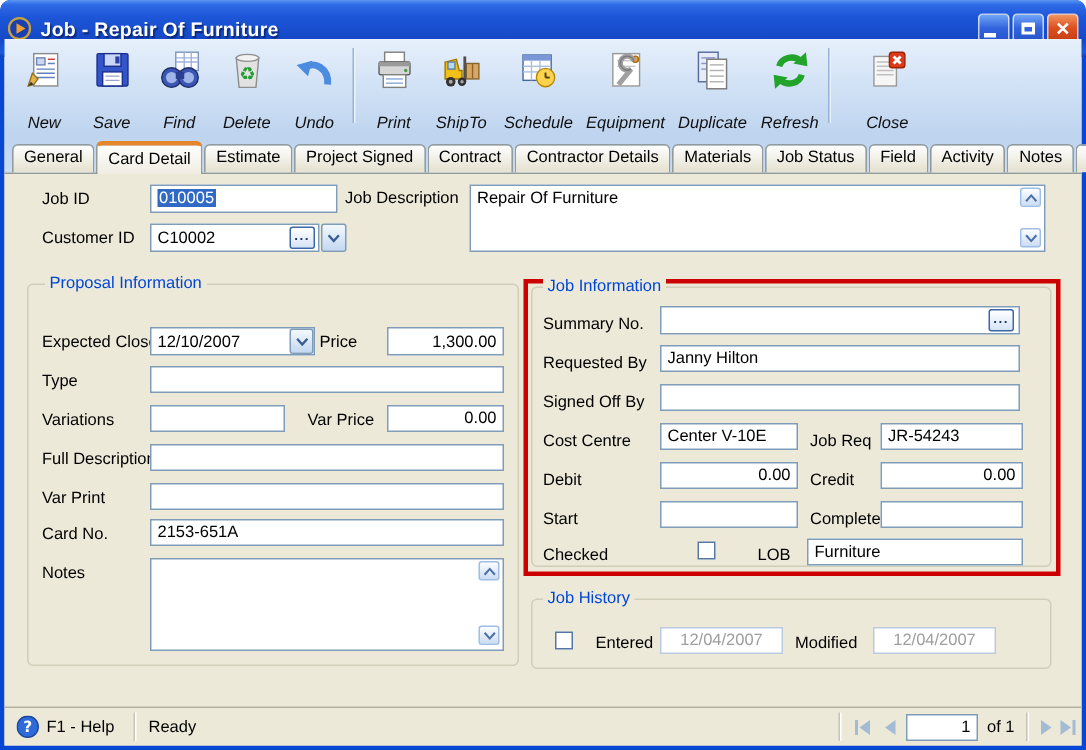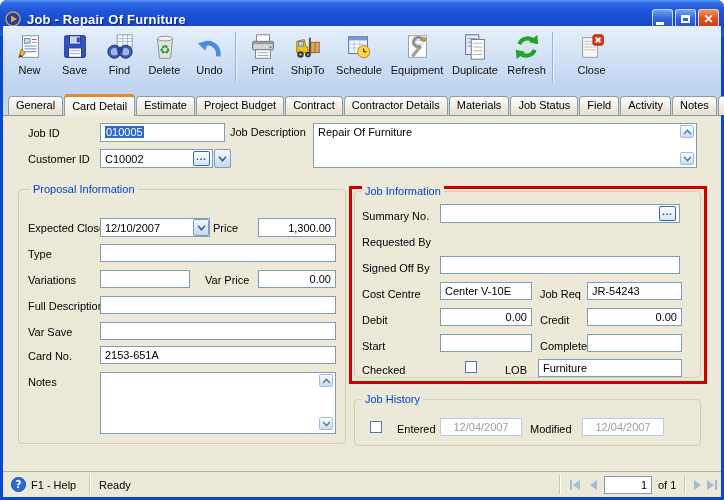--- a/index.html
+++ b/index.html
@@ -24,21 +24,21 @@
   .wbtn.red{background:linear-gradient(180deg,#F0955E 0%,#DD4F21 45%,#C23A10 100%);}
   .glyph-min{width:8px;height:3px;background:#fff;margin-top:9px;margin-right:6px;}
   .glyph-max{width:9px;height:8px;border:2px solid #fff;border-top-width:3px;}
   .glyph-x{color:#fff;font-weight:bold;font-size:12px;line-height:12px;}
   
   .toolbar{position:absolute;left:3px;top:26px;width:718px;height:64px;
     background:linear-gradient(180deg,#E7F0FB 0%,#D3E3F6 45%,#BED4EF 100%);
     display:flex;align-items:flex-start;padding:3px 0 0 4px;}
   .tbtn{width:45px;display:flex;flex-direction:column;align-items:center;padding-top:2px;cursor:default;}
   .tbtn .ticon{width:32px;height:32px;display:flex;align-items:center;justify-content:center;}
-  .tbtn .tlabel{margin-top:1px;white-space:nowrap;color:#111;}
+  .tbtn .tlabel{margin-top:13px;white-space:nowrap;color:#111;font-style:italic;}
   .tbtn.wide{width:58px;}
   .tsep{width:0;height:50px;margin:3px 3px 0 3px;border-left:1px solid #96B4D8;border-right:1px solid #EAF3FC;}
   .tbtn.close-gap{margin-left:12px;}
   
   .tabstrip{position:absolute;left:3px;top:90px;width:718px;height:25px;
     background:linear-gradient(180deg,#BED4EF 0%,#C9DCF3 100%);}
   .tabs{position:absolute;left:8px;top:94px;display:flex;align-items:flex-end;z-index:3;}
   .tab{height:19px;padding:2px 7px 0 7px;margin-right:1px;background:linear-gradient(180deg,#FEFEFE 0%,#E8E4D5 85%);
     border:1px solid #919B9C;border-bottom:none;border-radius:4px 4px 0 0;white-space:nowrap;cursor:default;}
   .tab.active{height:22px;padding-top:3px;background:linear-gradient(180deg,#FDFDFB 0%,#F0EDE2 100%);
@@ -278,21 +278,21 @@
       </span>
       <span class="tlabel">Close</span>
     </div>
   </div>
 
   <div class="tabstrip"></div>
   <div class="tabs">
     <div class="tab">General</div>
     <div class="tab active">Card Detail</div>
     <div class="tab">Estimate</div>
-    <div class="tab">Project Budget</div>
+    <div class="tab">Project Signed</div>
     <div class="tab">Contract</div>
     <div class="tab">Contractor Details</div>
     <div class="tab">Materials</div>
     <div class="tab">Job Status</div>
     <div class="tab">Field</div>
     <div class="tab">Activity</div>
     <div class="tab">Notes</div>
     <div class="tab">Hours</div>
   </div>
 
@@ -344,21 +344,21 @@
   <input class="txt" style="left: 100px; top: 244px; width: 236px;" value="">
 
   <span class="lbl" style="left:28px;top:274px">Variations</span>
   <input class="txt" style="left: 100px; top: 270px; width: 90px;" value="">
   <span class="lbl" style="left:205px;top:274px">Var Price</span>
   <input class="txt num" style="left: 258px; top: 270px; width: 78px;" value="0.00">
 
   <span class="lbl" style="left:28px;top:300px">Full Description</span>
   <input class="txt" style="left: 100px; top: 296px; width: 236px;" value="">
 
-  <span class="lbl" style="left:28px;top:326px">Var Save</span>
+  <span class="lbl" style="left:28px;top:326px">Var Print</span>
   <input class="txt" style="left: 100px; top: 322px; width: 236px;" value="">
 
   <span class="lbl" style="left:28px;top:350px">Card No.</span>
   <input class="txt" style="left: 100px; top: 346px; width: 236px;" value="2153-651A">
 
   <span class="lbl" style="left:28px;top:376px">Notes</span>
   <div class="txtdiv" style="left:100px;top:372px;width:236px;height:62px">
     <span></span>
   </div>
   <div class="sarr" style="left:319px;top:374px">
@@ -374,20 +374,21 @@
 
   <div class="redbox" style="left:349px;top:186px;width:358px;height:198px"></div>
   <div class="grp" style="left:354px;top:191px;width:347px;height:187px"></div>
   <span class="grp-cap" style="left:362px;top:185px">Job Information</span>
 
   <span class="lbl" style="left:362px;top:210px">Summary No.</span>
   <input class="txt" style="left: 440px; top: 204px; width: 240px; height: 19px;" value="">
   <div class="dots" style="left:659px;top:206px;width:17px;height:15px">...</div>
 
   <span class="lbl" style="left:362px;top:236px">Requested By</span>
+  <input class="txt" style="left: 440px; top: 230px; width: 240px;" value="Janny Hilton">
 
   <span class="lbl" style="left:362px;top:262px">Signed Off By</span>
   <input class="txt" style="left: 440px; top: 256px; width: 240px;" value="">
 
   <span class="lbl" style="left:362px;top:288px">Cost Centre</span>
   <input class="txt" style="left: 440px; top: 282px; width: 92px;" value="Center V-10E">
   <span class="lbl" style="left:540px;top:288px">Job Req</span>
   <input class="txt" style="left: 587px; top: 282px; width: 95px;" value="JR-54243">
 
   <span class="lbl" style="left:362px;top:314px">Debit</span>

